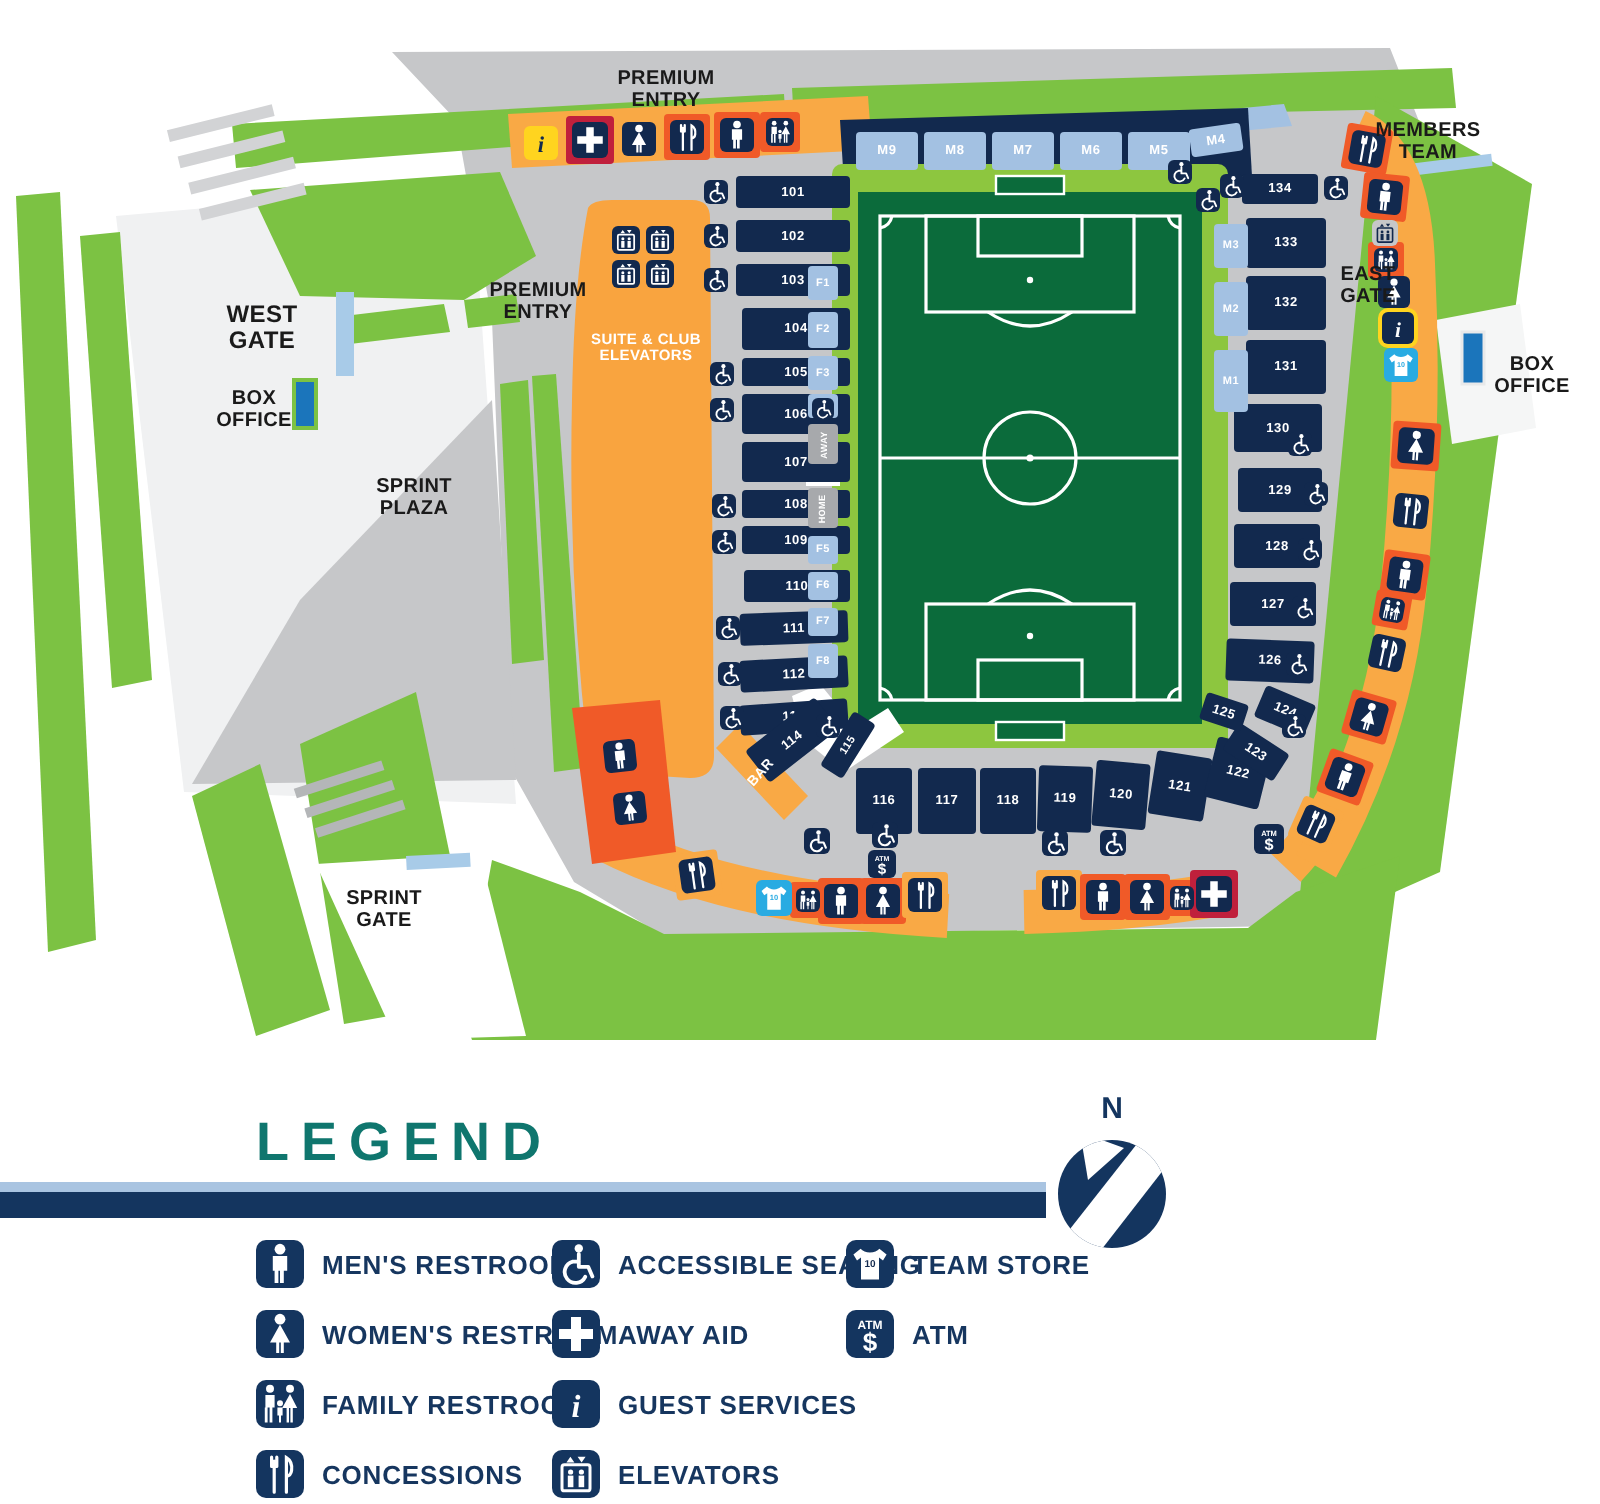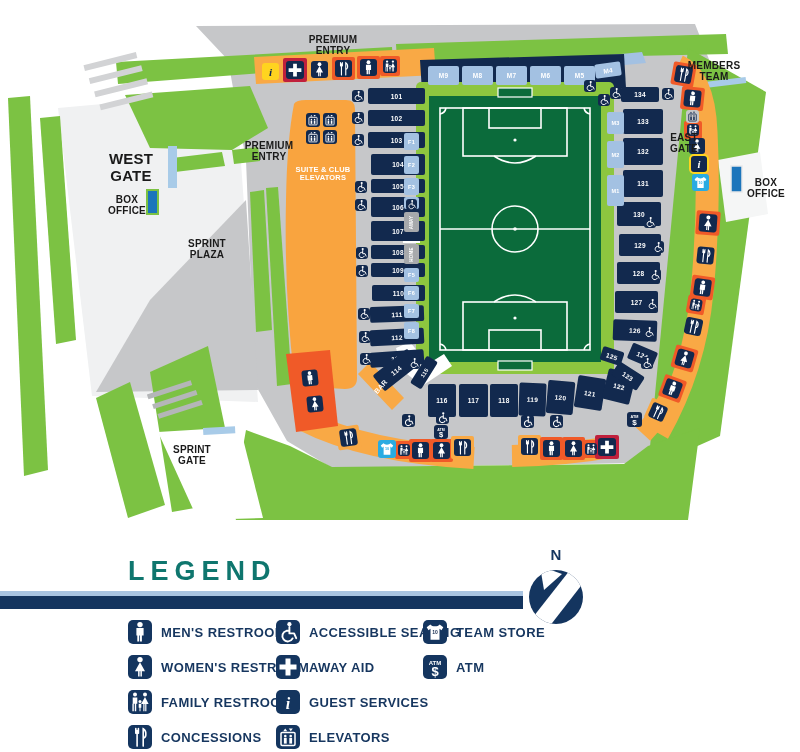--- a/index.html
+++ b/index.html
@@ -830,21 +830,21 @@
             <path d="M13.2 10.8h-2.8a5.4 5.4 0 1 0 6.2 7.6"></path>
           </g>
         </svg>
       </div>
     </div>
   <div id="labels-layer">
       <div class="maplabel" style="left: 288px; top: 34px; width: 90px; font-size: 10px; color: rgb(26, 26, 26);">PREMIUM
 ENTRY</div>
       <div class="maplabel" style="left: 224px; top: 140px; width: 90px; font-size: 10px; color: rgb(26, 26, 26);">PREMIUM
 ENTRY</div>
-      <div class="maplabel" style="left: 96px; top: 151px; width: 70px; font-size: 15px; color: rgb(26, 26, 26);">WEST
+      <div class="maplabel" style="left: 96px; top: 151px; width: 70px; font-size: 12px; color: rgb(26, 26, 26);">WEST
 GATE</div>
       <div class="maplabel" style="left: 92px; top: 194px; width: 70px; font-size: 10px; color: rgb(26, 26, 26);">BOX
 OFFICE</div>
       <div class="maplabel" style="left: 167px; top: 238px; width: 80px; font-size: 10px; color: rgb(26, 26, 26);">SPRINT
 PLAZA</div>
       <div class="maplabel" style="left: 157px; top: 444px; width: 70px; font-size: 10px; color: rgb(26, 26, 26);">SPRINT
 GATE</div>
       <div class="maplabel" style="left: 672px; top: 60px; width: 84px; font-size: 10px; color: rgb(26, 26, 26);">MEMBERS
 TEAM</div>
       <div class="maplabel" style="left: 654px; top: 95px; width: 60px; font-size: 10px; color: rgb(26, 26, 26); margin-top: 37px;">EAST

